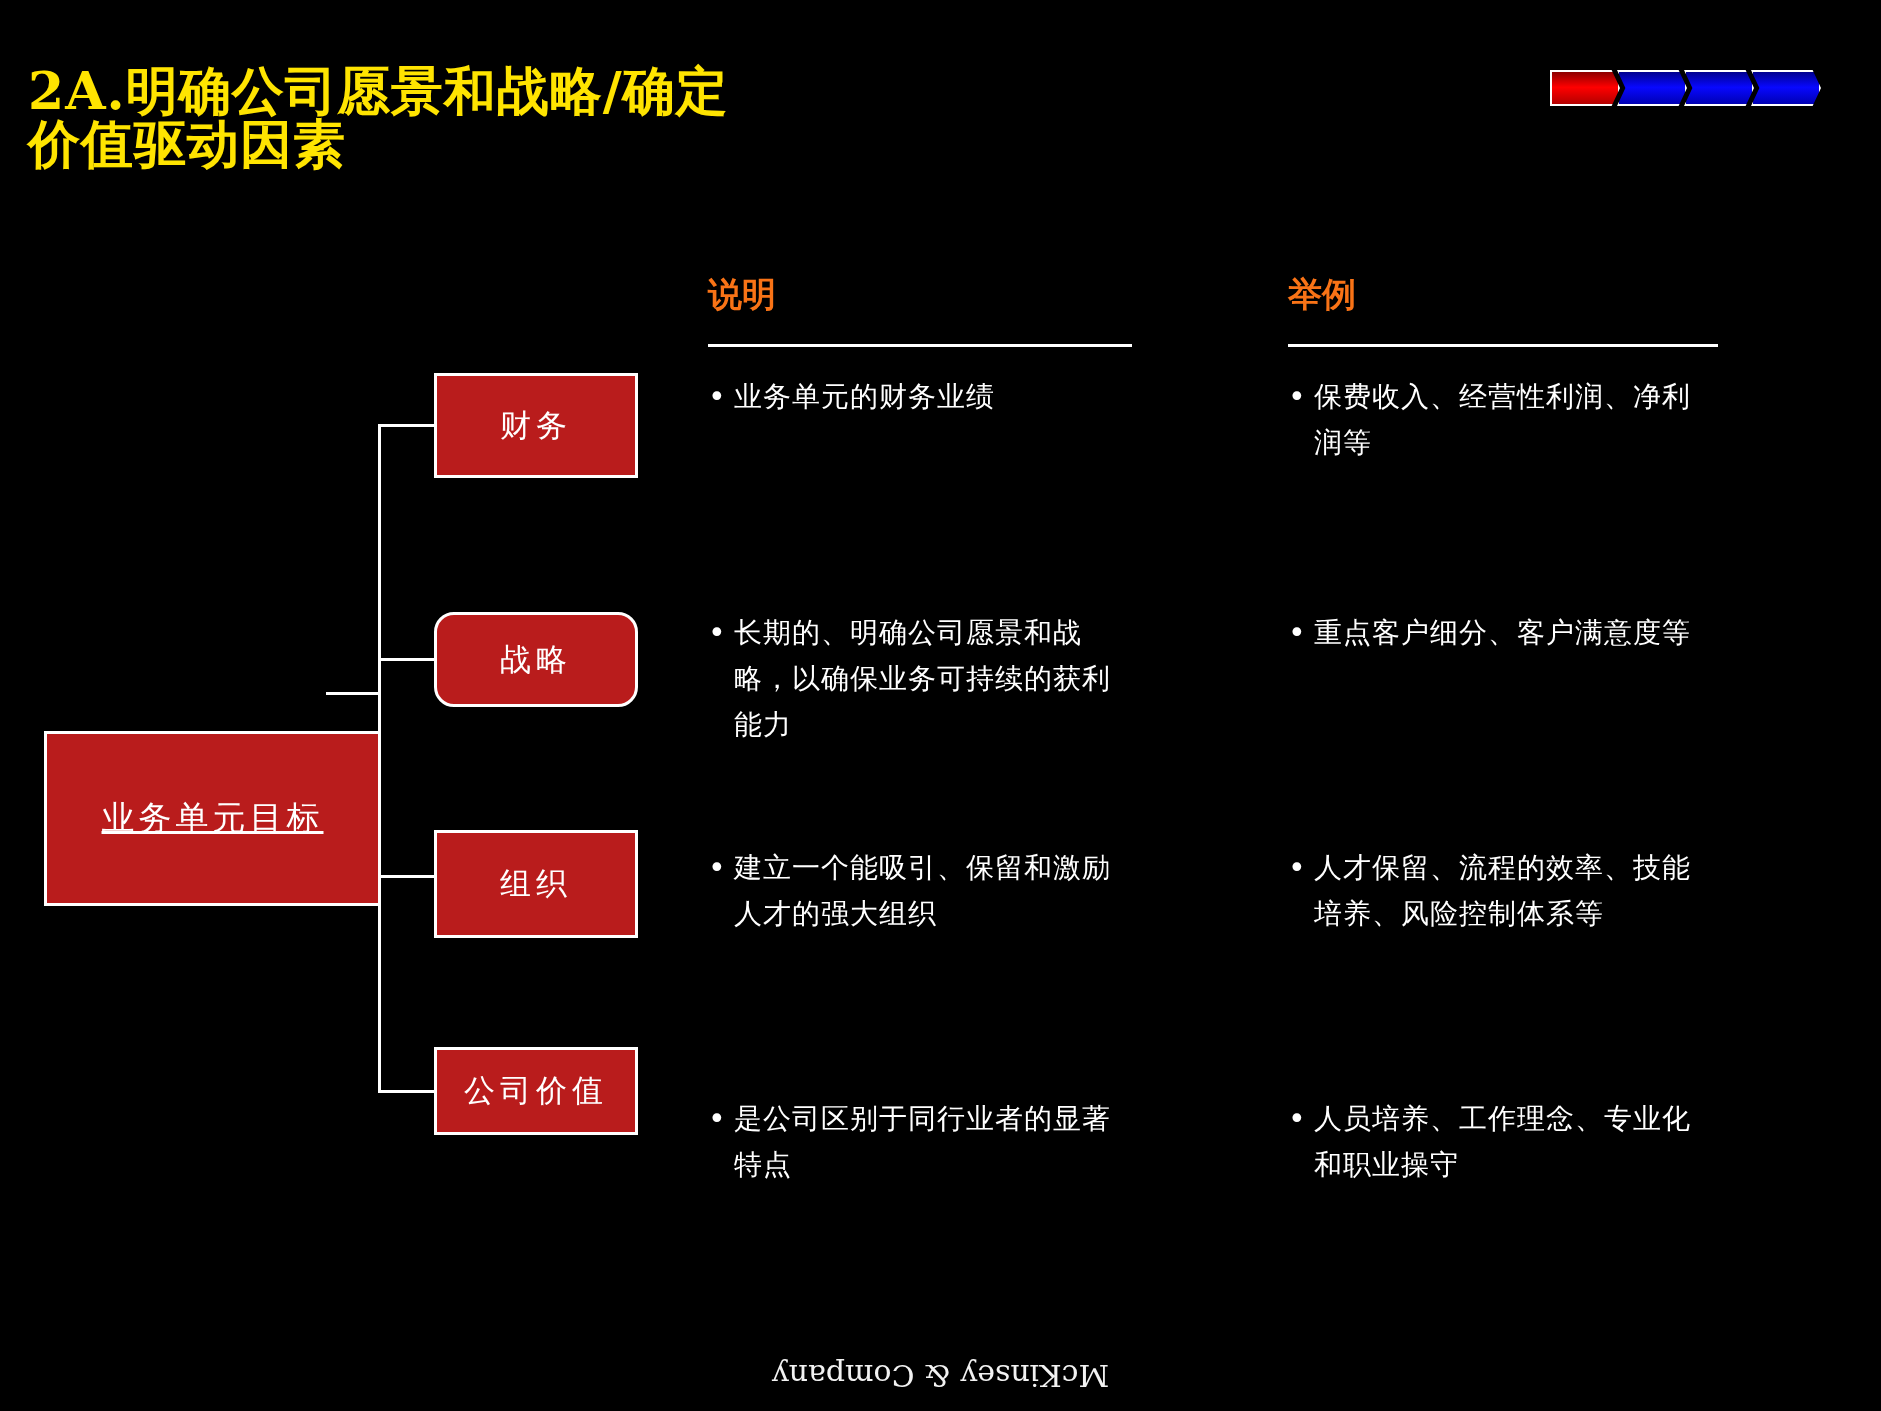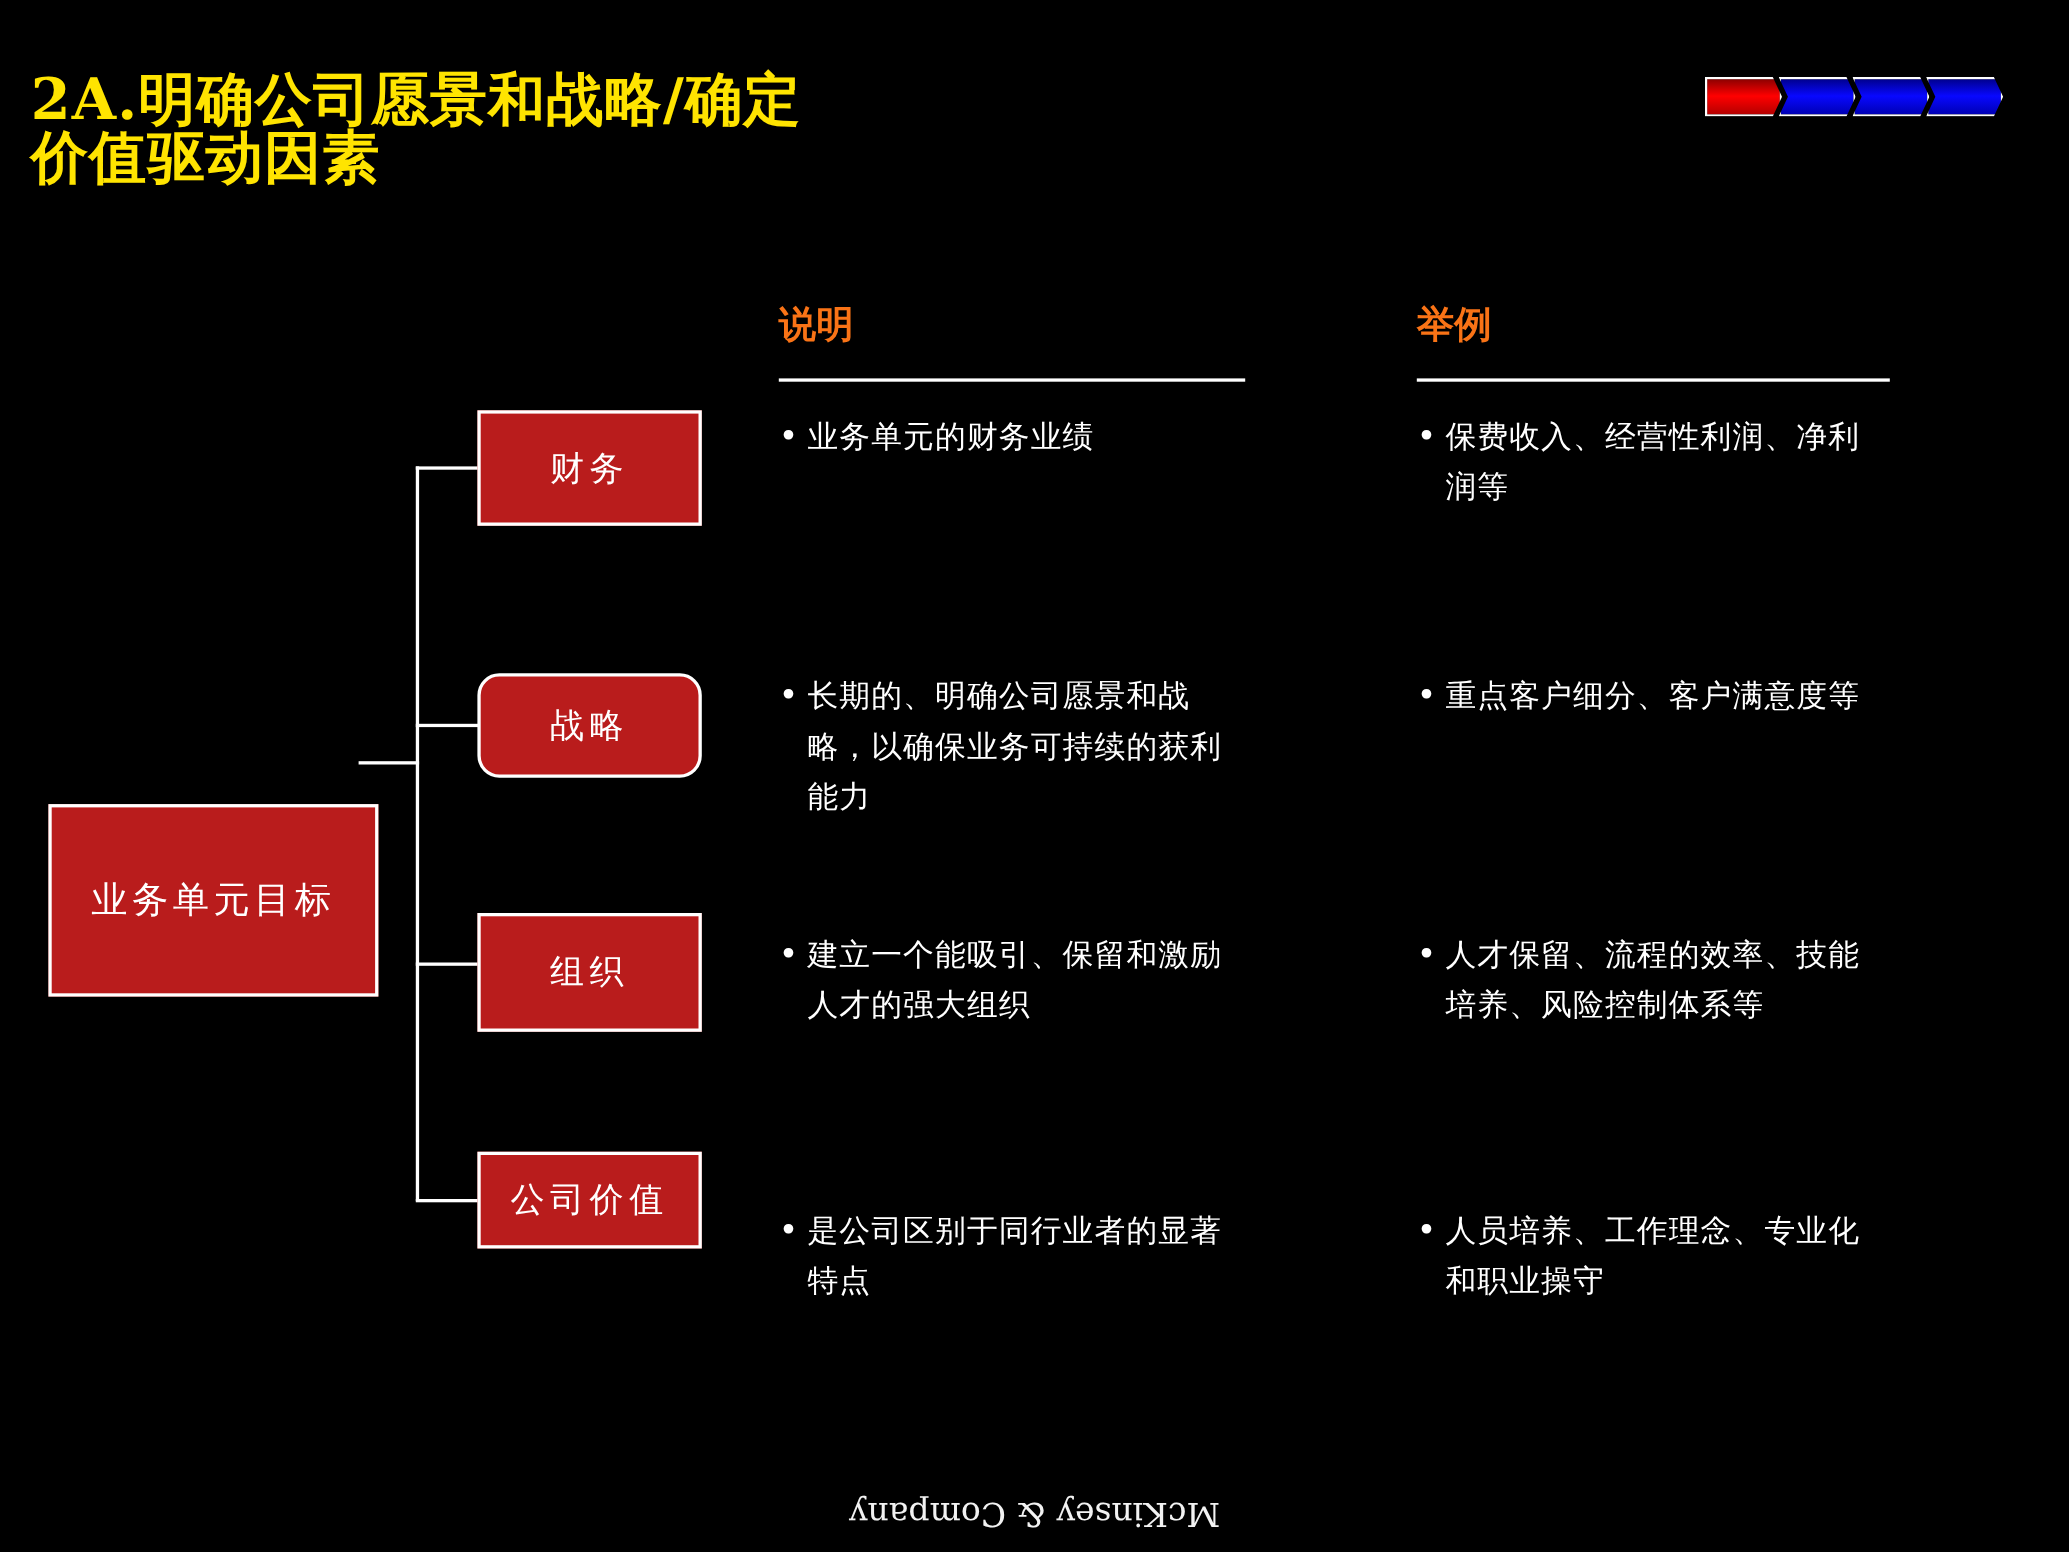--- a/index.html
+++ b/index.html
@@ -87,24 +87,25 @@
     display: flex;
     align-items: center;
     justify-content: center;
     font-size: 31px;
     letter-spacing: 5px;
     font-family: "DejaVu Serif", "Liberation Serif", serif;
   }
   #root-box {
     left: 44px;
     top: 731px;
-    width: 300px;
+    width: 337px;
     height: 175px;
     font-size: 33px;
     letter-spacing: 4px;
+    text-decoration: underline;
   }
   .child-box {
     left: 434px;
     width: 204px;
   }
   #box-fin   { top: 373px;  height: 105px; }
   #box-strat { top: 612px;  height: 95px; border-radius: 20px;  }
   #box-org   { top: 830px;  height: 108px;  }
   #box-val   { top: 1047px; height: 88px; font-family: Liberation Mono, monospace;  }
 

